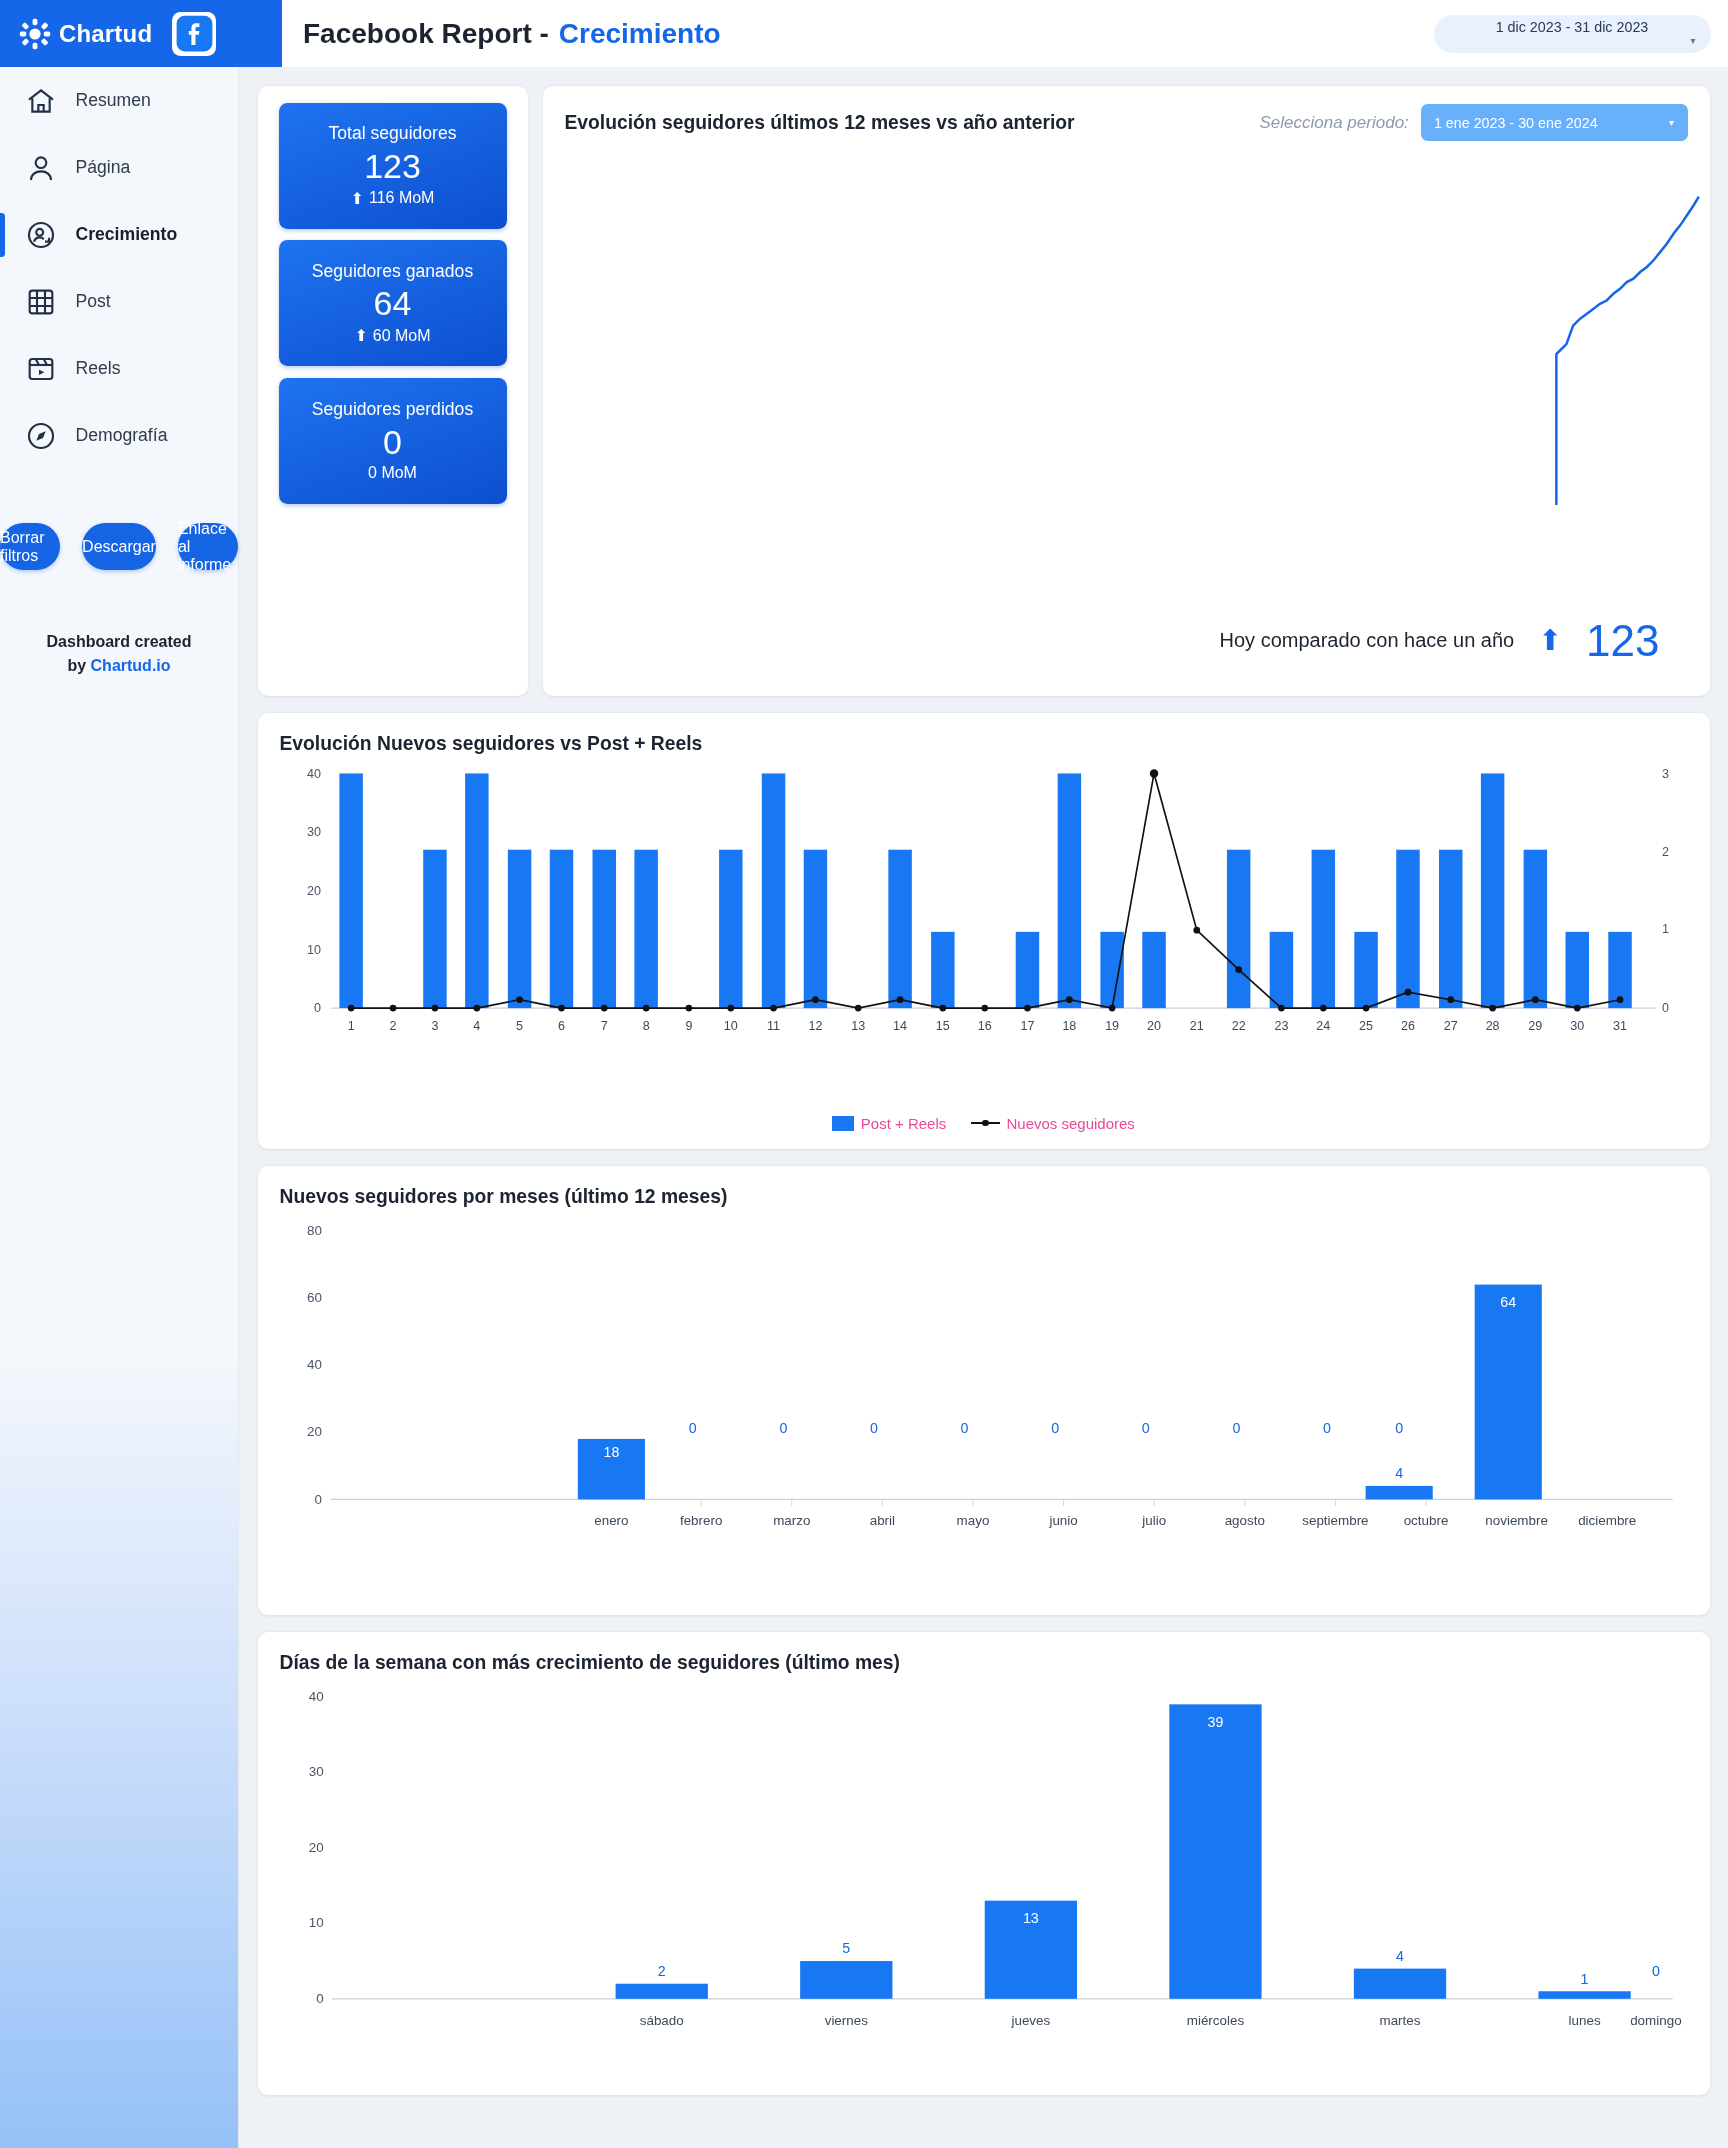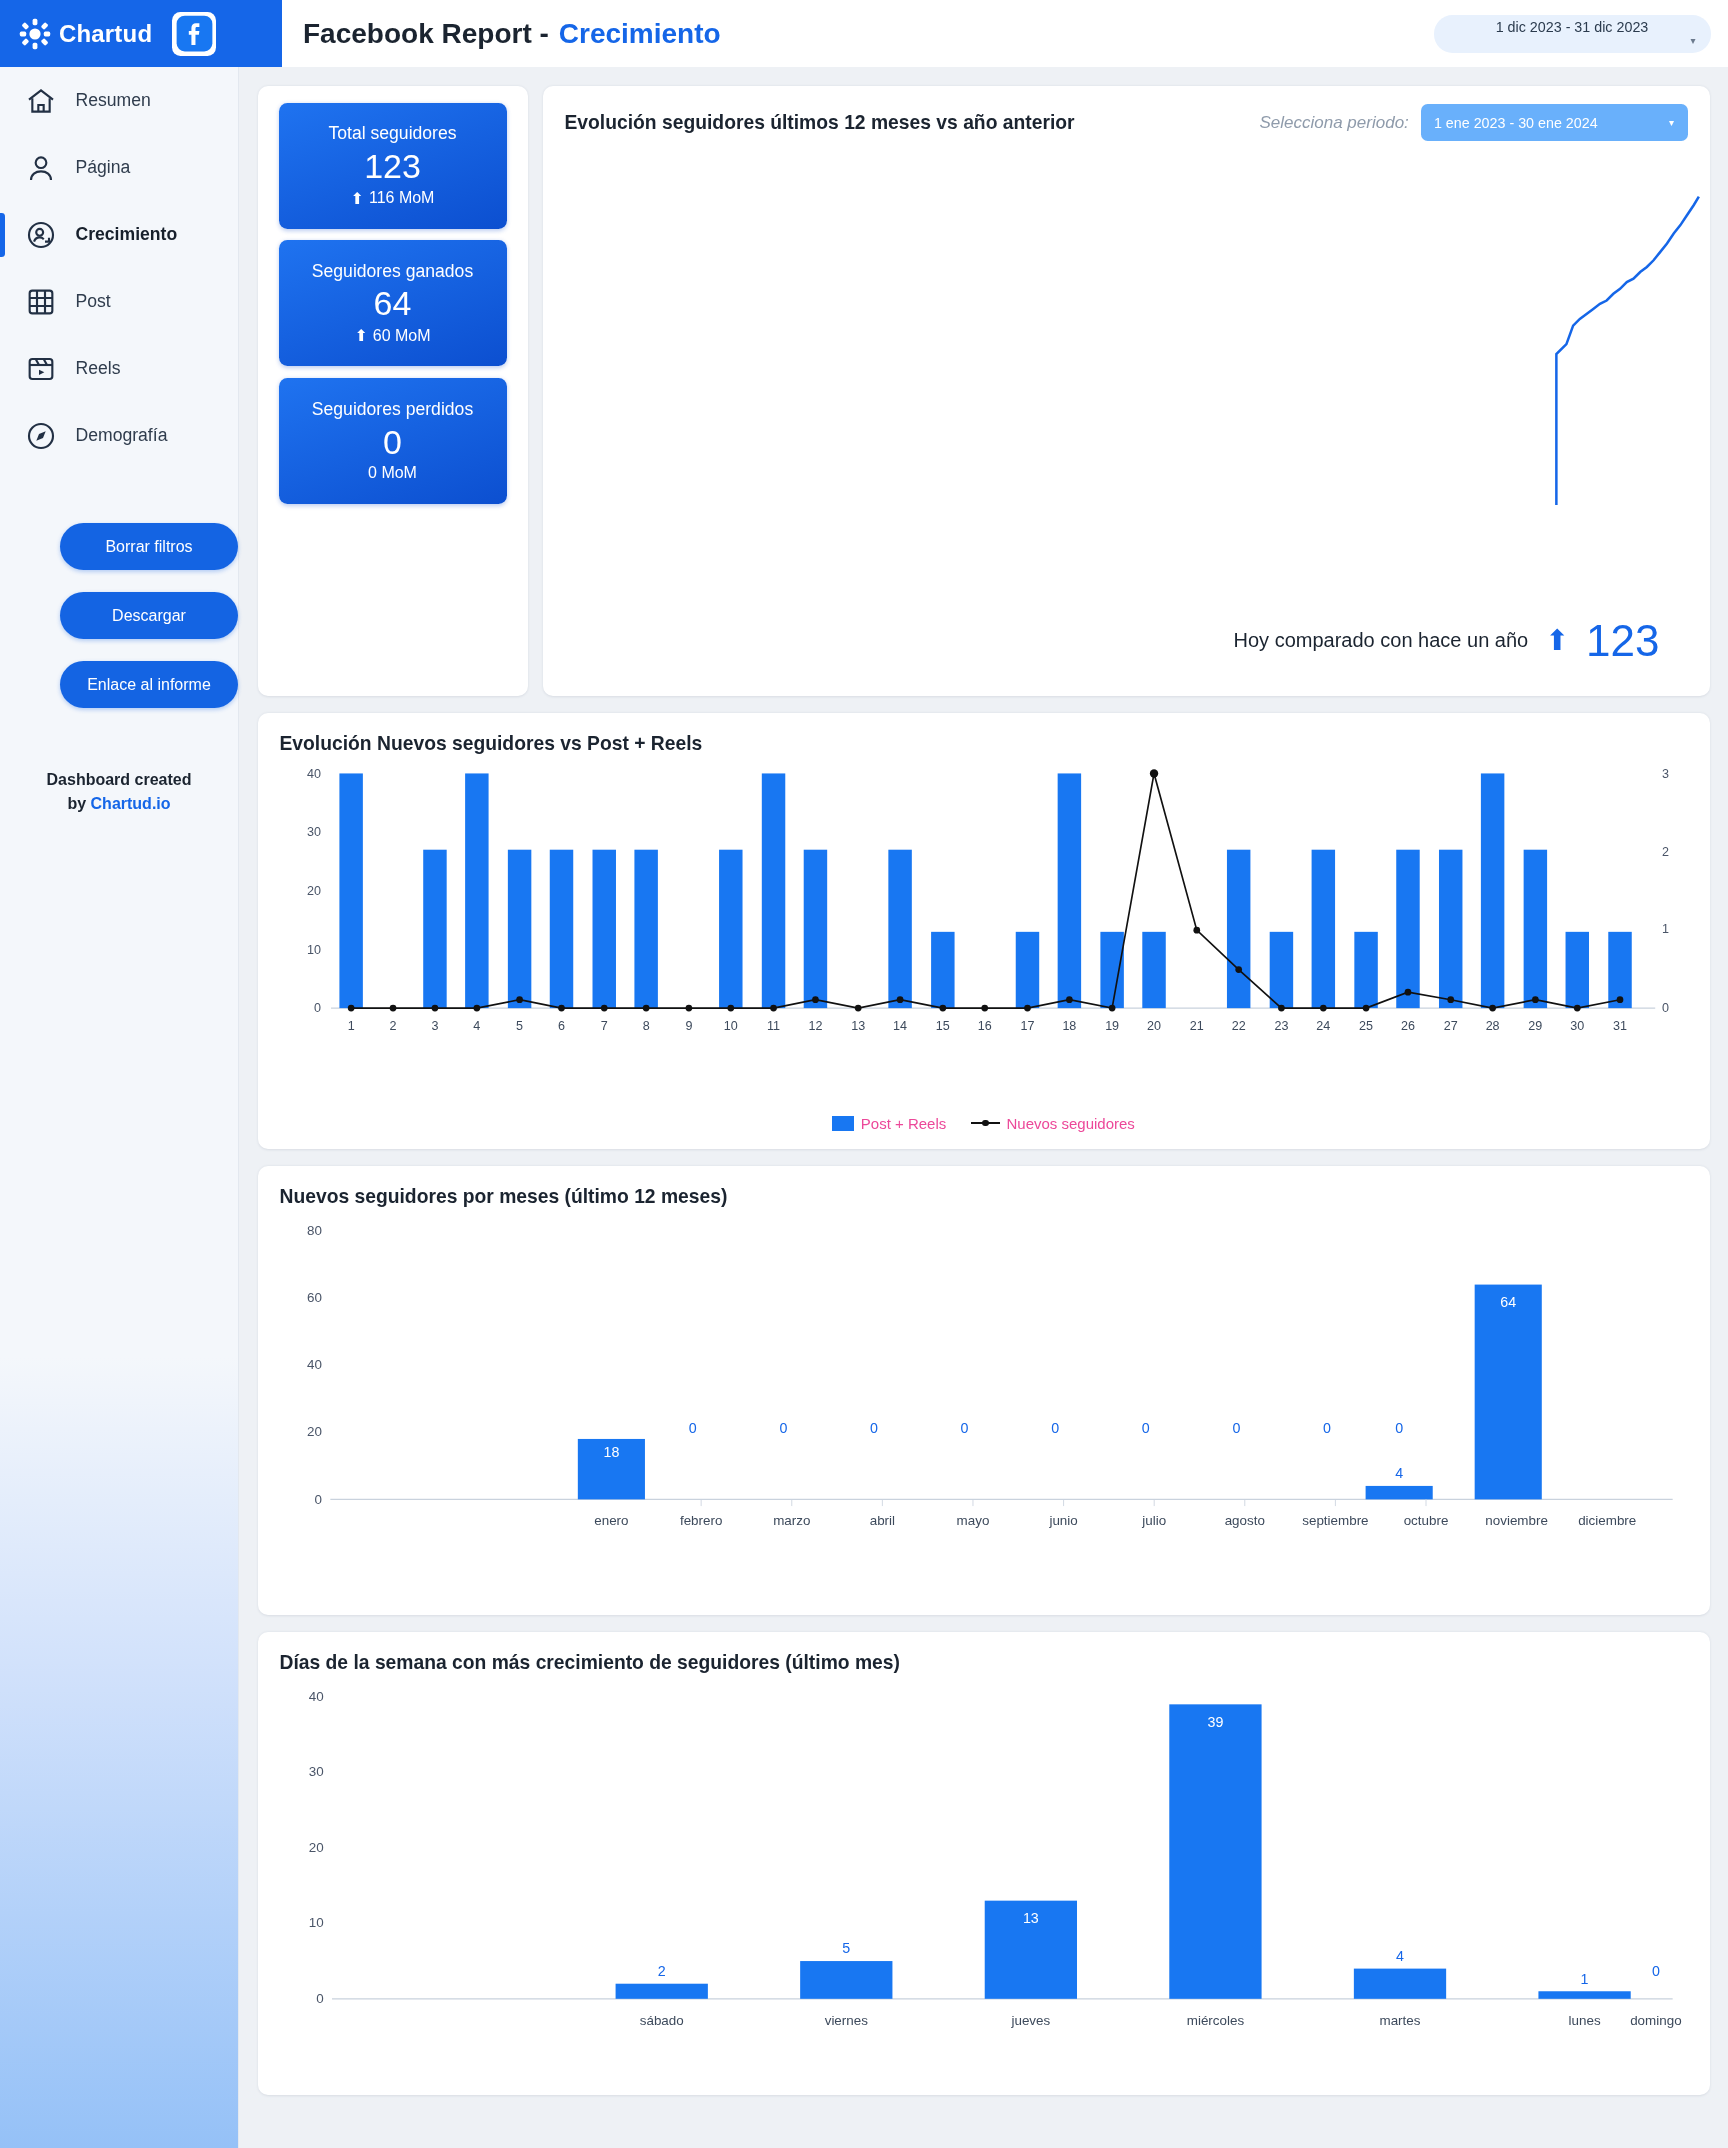--- a/index.html
+++ b/index.html
@@ -54,21 +54,21 @@
   }
   .nav-item .label { font-size: 17.6px; color: #2f3c4d; text-align: right; }
   .nav-item.active .label { font-weight: bold; color: #17202c; }
   .nav-item.active::before {
     content: ""; position: absolute; left: 0; top: 11.7px; width: 5px; height: 44px;
     background: #1566e8; border-radius: 0 3.4px 3.4px 0;
   }
   .nav-ico { width: 32px; height: 32px; color: #223044; flex: 0 0 32px; }
   .nav-ico svg { width: 32px; height: 32px; display: block; }
 
-  .side-btns { margin-top: 54px; display: flex; flex-direction: column; align-items: flex-end; gap: 22px; margin-left: 22px; }
+  .side-btns { margin-top: 54px; display: flex; flex-direction: row; align-items: flex-start; gap: 22px; }
   .side-btn {
     width: 178px; height: 47px; border-radius: 23.5px; background: #1464e3; color: #fff;
     display: flex; align-items: center; justify-content: center; font-size: 16px;
     box-shadow: 0 1.7px 4.2px rgba(20,100,227,.3); cursor: pointer;
   }
   .credit {
     margin-top: 60px; text-align: center; font-size: 16px; color: #1b2430; font-weight: bold; line-height: 1.5;
   }
   .credit .link { color: #1566e8; }
 
@@ -92,21 +92,21 @@
 
   .evo-card { flex: 1; padding: 18.5px 22px 17px 22px; position: relative; height: 610px; }
   .evo-head { display: flex; align-items: center; }
   .evo-sel-label { margin-left: auto; font-size: 17px; color: #8f9bab; font-style: italic; }
   .evo-pill {
     margin-left: 11.7px; width: 267px; height: 37px; border-radius: 6.7px; background: #69b0fb;
     color: #fff; font-size: 14.3px; display: flex; align-items: center; padding: 0 13.4px;
   }
   .evo-pill .caret { margin-left: auto; font-size: 10px; }
   .evo-foot {
-    position: absolute; right: 50px; bottom: 30px; display: flex; align-items: center; gap: 17px;
+    position: absolute; right: 50px; bottom: 30px; display: flex; align-items: center; gap: 24px;
   }
   .evo-foot .txt { font-size: 20px; color: #1b2430; }
   .evo-foot .big { font-size: 44px; color: #1566e8; font-weight: 300; }
 
   
   .chart-card { margin-top: 17px; padding: 20px 22px 17px 22px; }
 
   .legend { display: flex; justify-content: center; align-items: center; gap: 25px; margin-top: 5px; font-size: 15px; color: #ec4899; }
   .legend .sw-bar { width: 22px; height: 15px; background: #1877f2; display: inline-block; margin-right: 6.7px; vertical-align: middle; }
   .legend .item { display: flex; align-items: center; }

